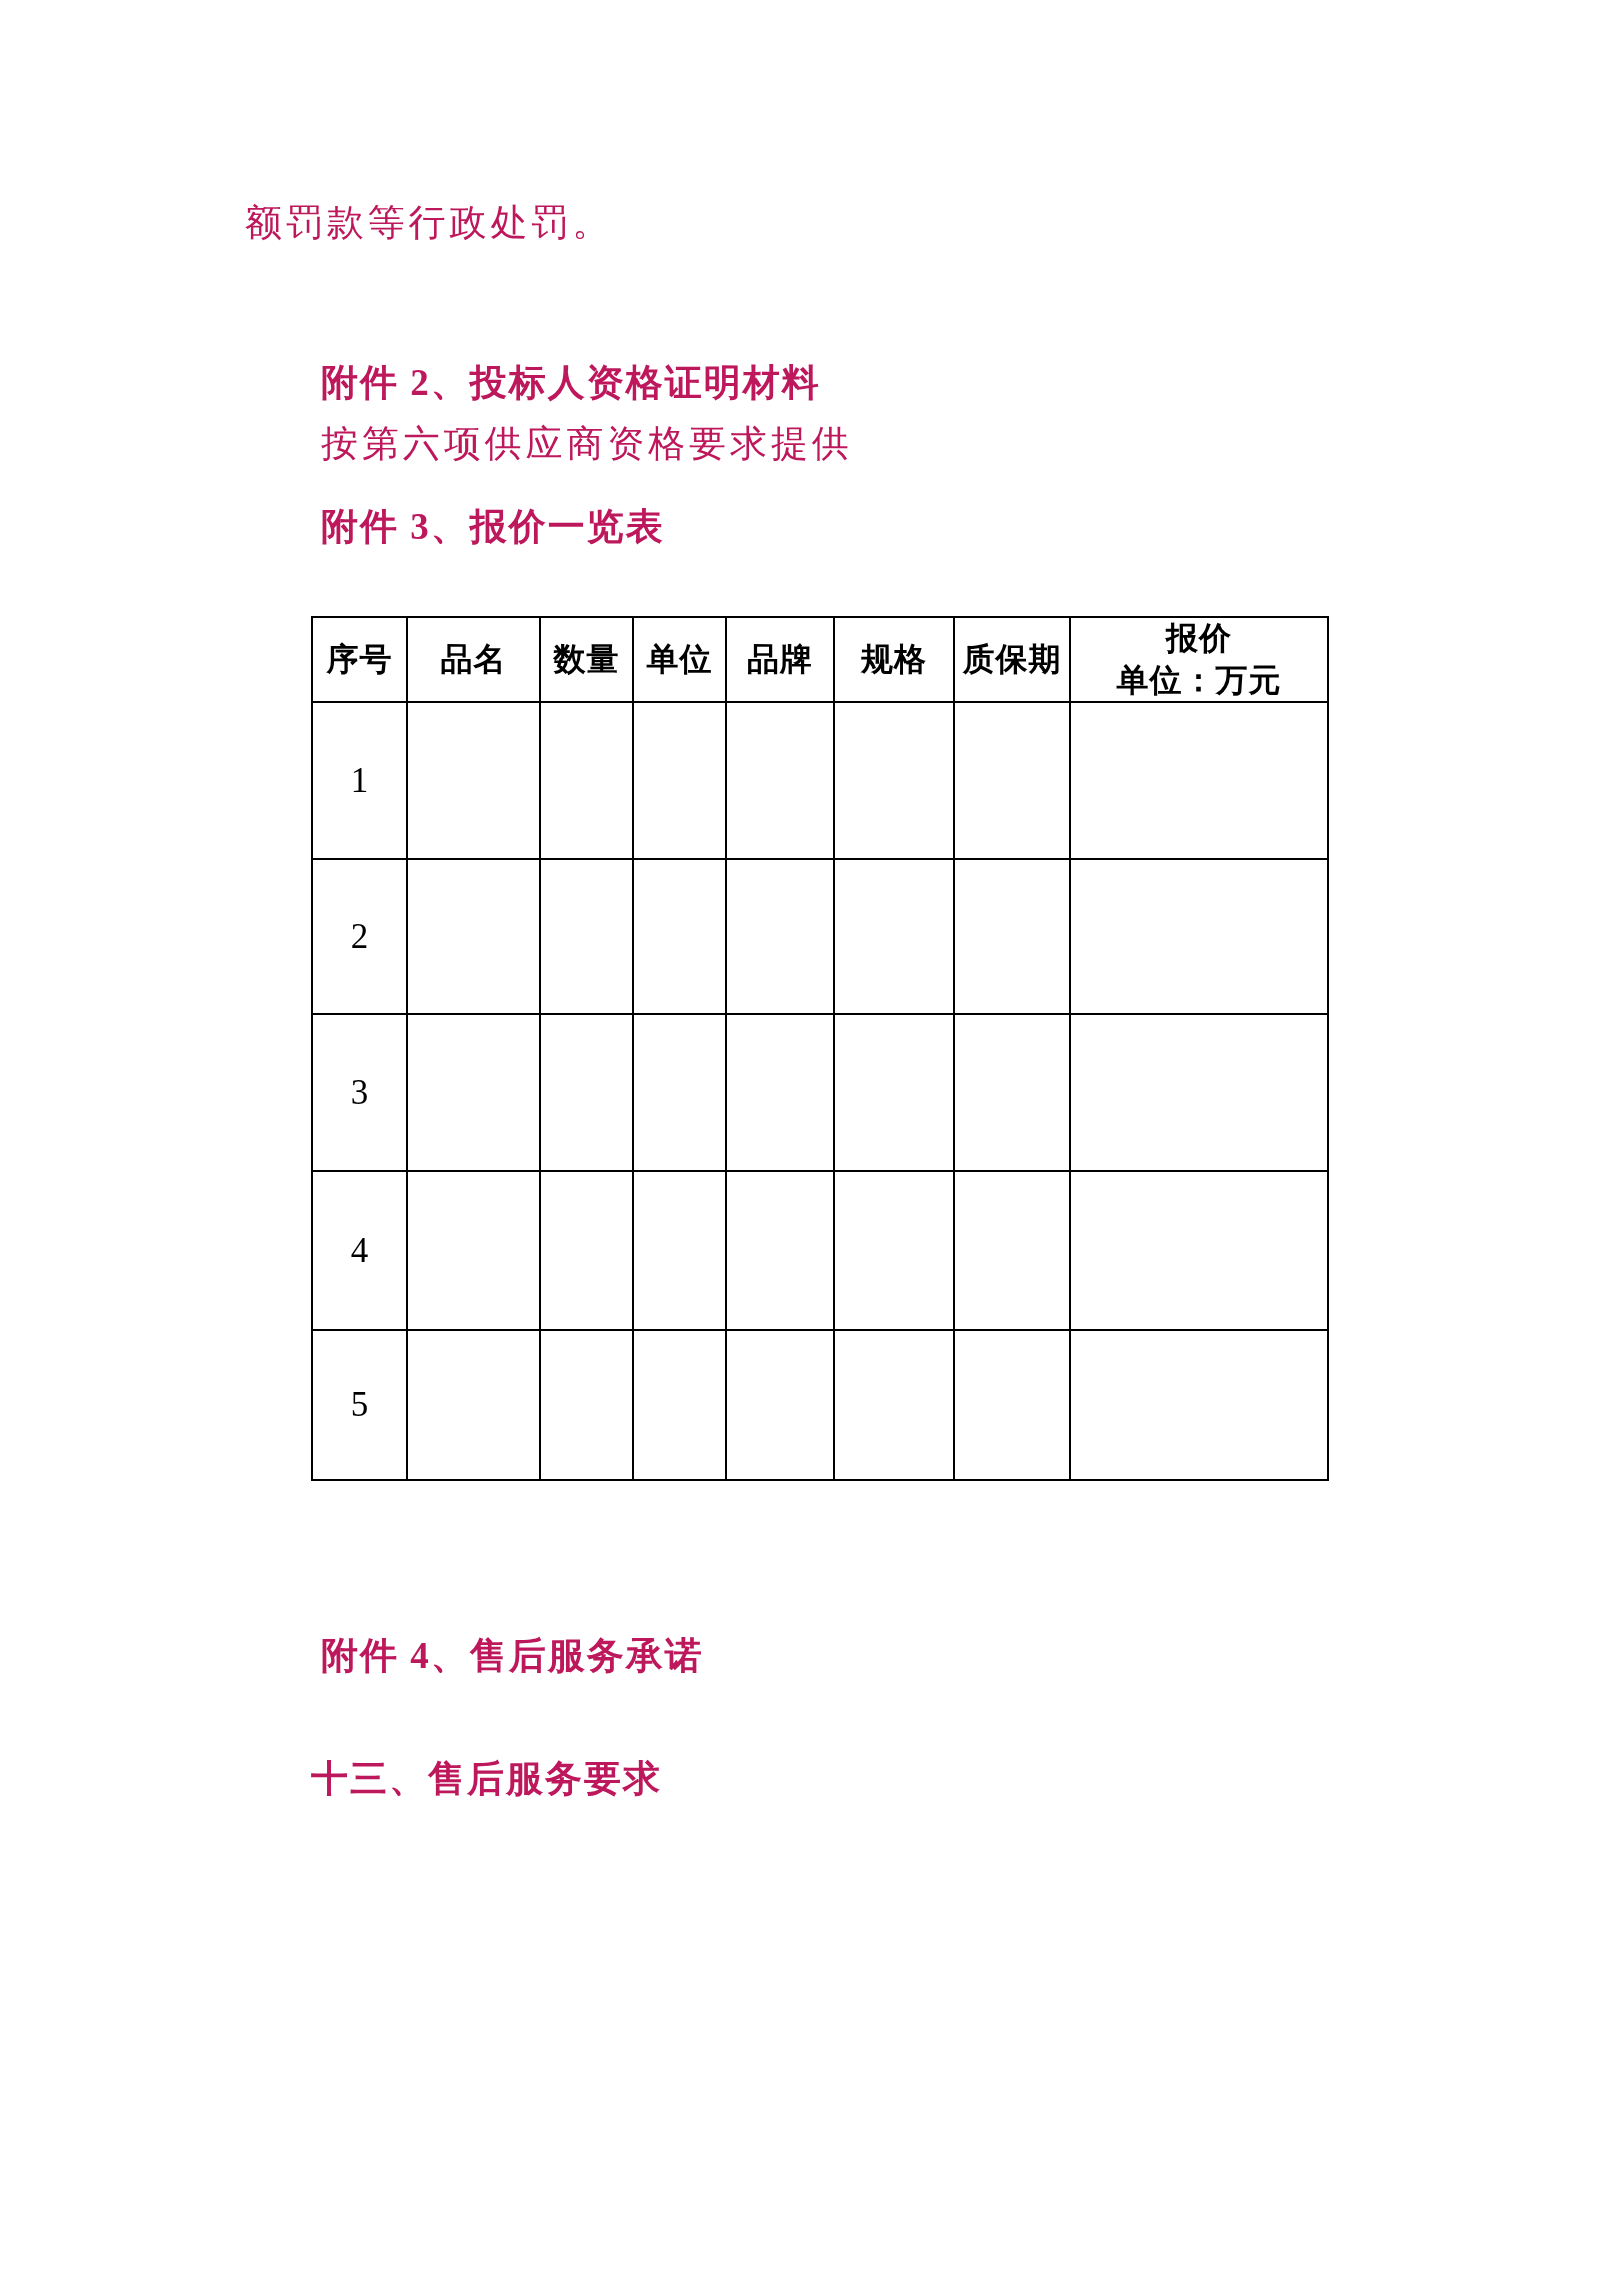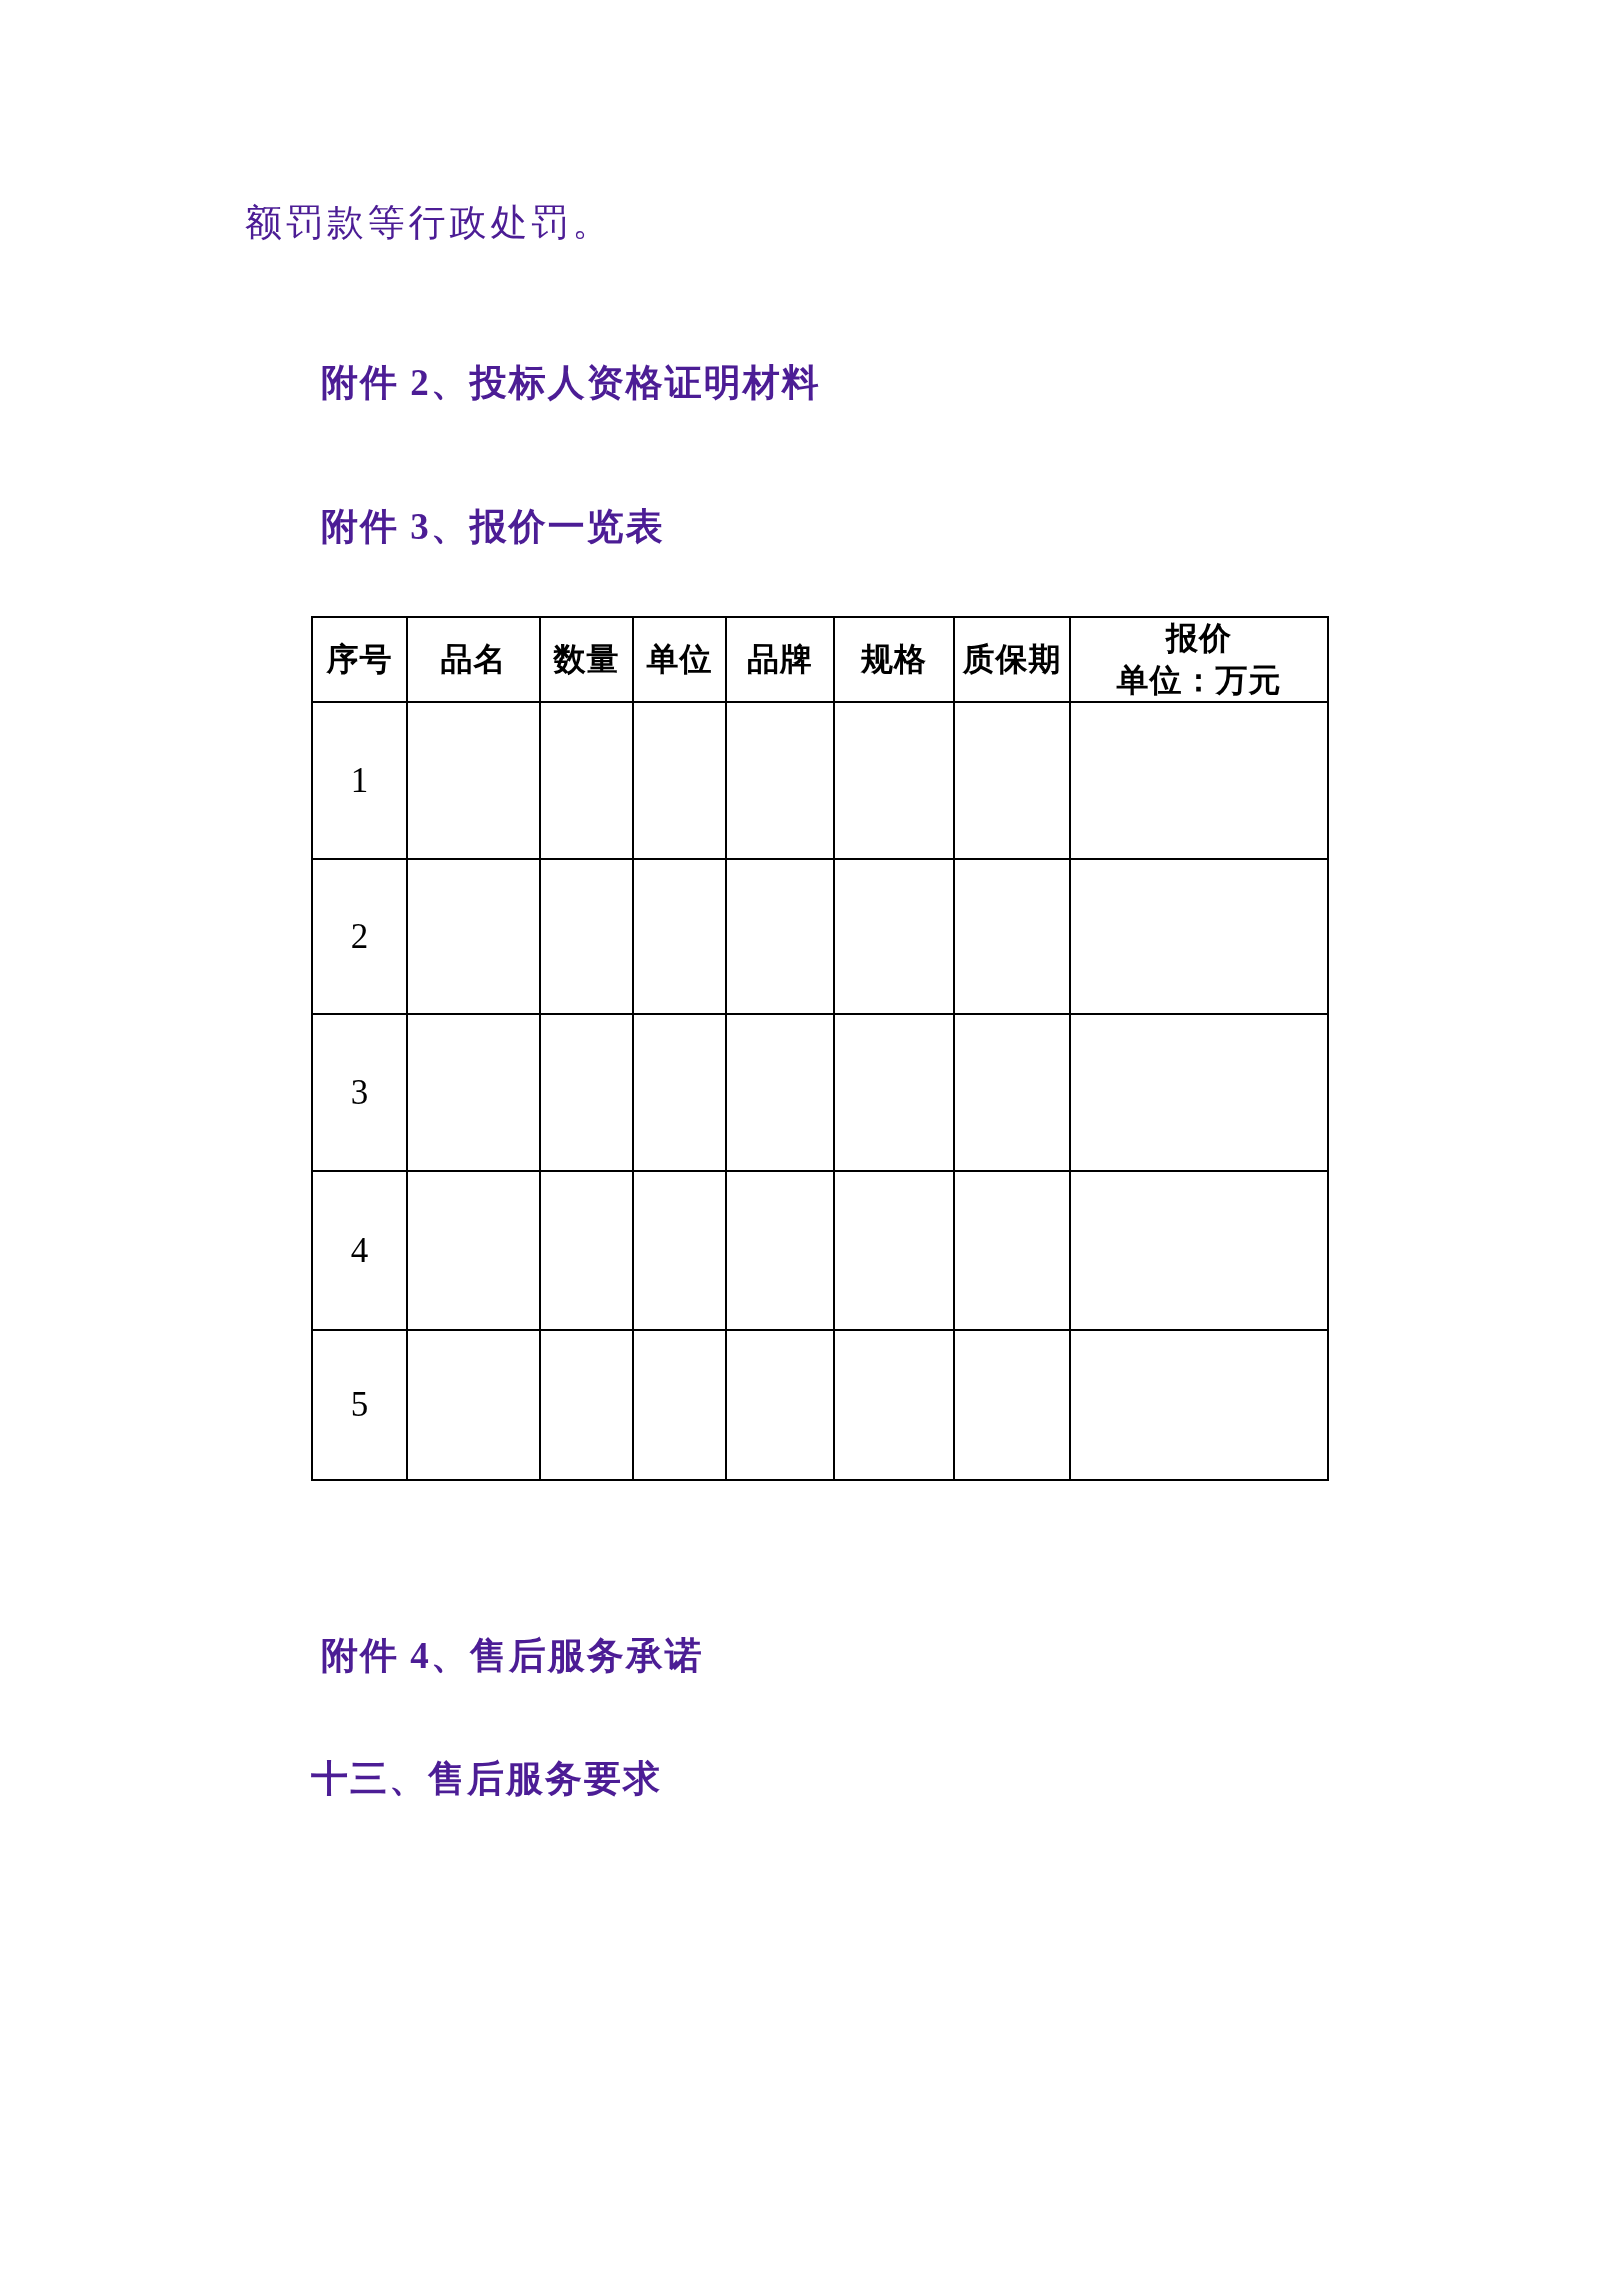--- a/index.html
+++ b/index.html
@@ -15,21 +15,21 @@
     color: #000000;
     font-family: "Liberation Serif", "DejaVu Serif", serif;
     overflow: hidden;
   }
   .line {
     position: absolute;
     white-space: nowrap;
     font-size: 37px;
     line-height: 47px;
     letter-spacing: 3.9px;
-    color: #4c1d95;
+    color: #be185d;
     font-family: Liberation Serif, serif;
   }
   .heading {
     font-weight: bold;
     letter-spacing: 2px;
     margin-top: 8px;
   }
   table.quote {
     position: absolute;
     left: 311px;
@@ -64,20 +64,21 @@
 </head>
 <body>
 
 <div class="page">
 
   <div class="line" style="left:245px; top:199px;">额罚款等行政处罚。</div>
 
 
   <div class="line heading" style="left:321px; top:351px;">附件 2、投标人资格证明材料</div>
 
+  <div class="line" style="left:321px; top:420px;">按第六项供应商资格要求提供</div>
 
   <div class="line heading" style="left:321px; top:495px;">附件 3、报价一览表</div>
 
   <table class="quote">
     <colgroup>
       <col style="width:95px">
       <col style="width:133px">
       <col style="width:93px">
       <col style="width:93px">
       <col style="width:108px">

